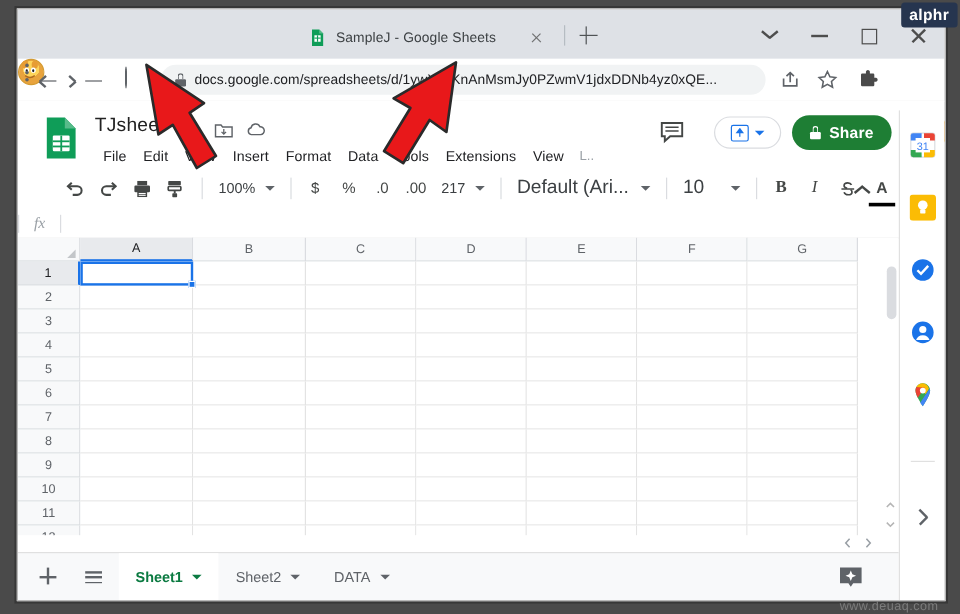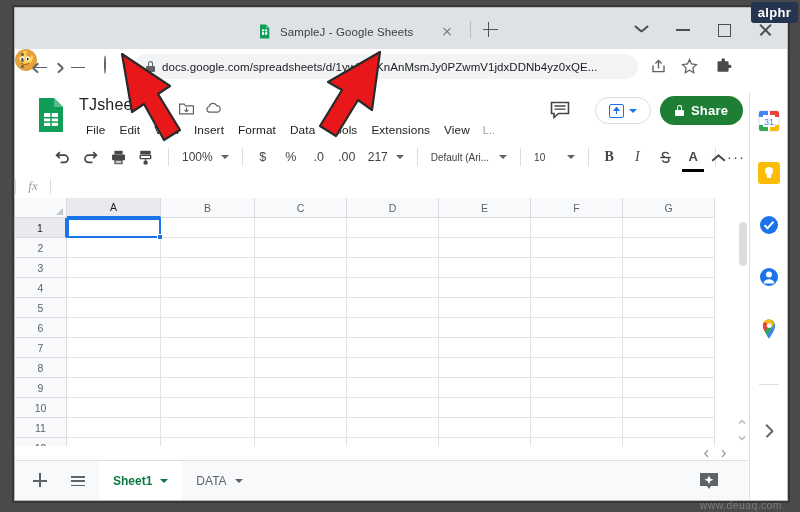--- a/index.html
+++ b/index.html
@@ -144,21 +144,21 @@
            display:flex;align-items:center;}
   .tbar-inner{position:absolute;left:34px;top:0;height:34px;display:flex;align-items:center;}
   .tb{height:26px;min-width:26px;display:flex;align-items:center;justify-content:center;
       margin-right:2px;border-radius:4px;color:#444746;font-size:12.5px;}
   .tb-div{width:1px;height:18px;background:#dadce0;margin:0 7px;}
   .zoom-box{display:flex;align-items:center;gap:8px;padding:0 6px;}
   .zoom-txt{font-size:12px;color:#3c4043;}
   .dcaret{width:0;height:0;border-left:4px solid transparent;border-right:4px solid transparent;
           border-top:4.5px solid #5f6368;}
   .font-box{display:flex;align-items:center;gap:10px;padding:0 6px;}
-  .font-txt{font-size:10px;color:#3c4043;white-space:nowrap;}
+  .font-txt{font-size:16px;color:#3c4043;white-space:nowrap;}
   .size-box{display:flex;align-items:center;gap:22px;padding:0 6px;}
   .tb-b{font-weight:bold;font-family:"Liberation Serif",serif;font-size:14px;}
   .tb-i{font-style:italic;font-family:"Liberation Serif",serif;font-size:14px;}
   .tb-s{font-size:14px;}
   .tb-A{position:relative;font-size:13px;font-weight:600;padding-bottom:2px;}
   .tb-A:after{content:"";position:absolute;left:2px;right:2px;bottom:-1px;height:3px;background:#000;}
   .tb-more{letter-spacing:1.5px;font-size:14px;}
   .collapse{position:absolute;right:18px;top:7px;width:22px;height:20px;}
   .collapse i{position:absolute;top:10px;width:9px;height:1.6px;background:#444746;}
   .collapse i:first-child{left:2px;transform:rotate(-40deg);}
@@ -677,20 +677,24 @@
             <i></i>
             <i></i>
             <i></i>
           </span>
       <div class="stabs">
         <span class="stab active">
           <span>Sheet1</span>
           <span class="dcaret"></span>
         </span>
         <span class="stab">
+          <span>Sheet2</span>
+          <span class="dcaret"></span>
+        </span>
+        <span class="stab">
           <span>DATA</span>
           <span class="dcaret"></span>
         </span>
       </div>
       <span class="explore">
         <svg width="24" height="24" viewBox="0 0 24 24">
           <path d="M3 3h18v13H14l-2 3-2-3H3z" fill="#5f6368"></path>
           <path d="M12 5.4l1.3 3.1 3.1 1.3-3.1 1.3L12 14.2l-1.3-3.1-3.1-1.3 3.1-1.3z" fill="#fff"></path>
         </svg>
       </span>

